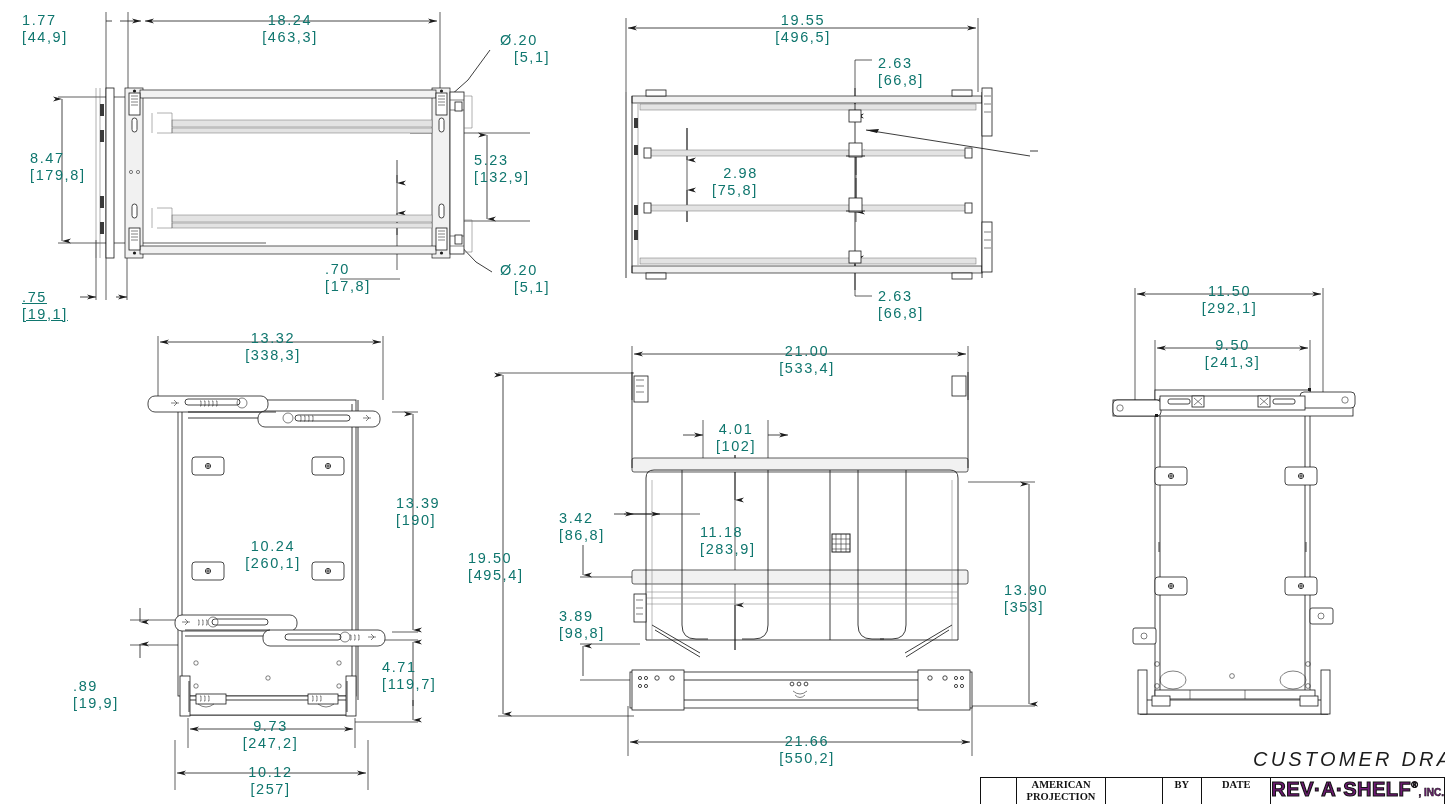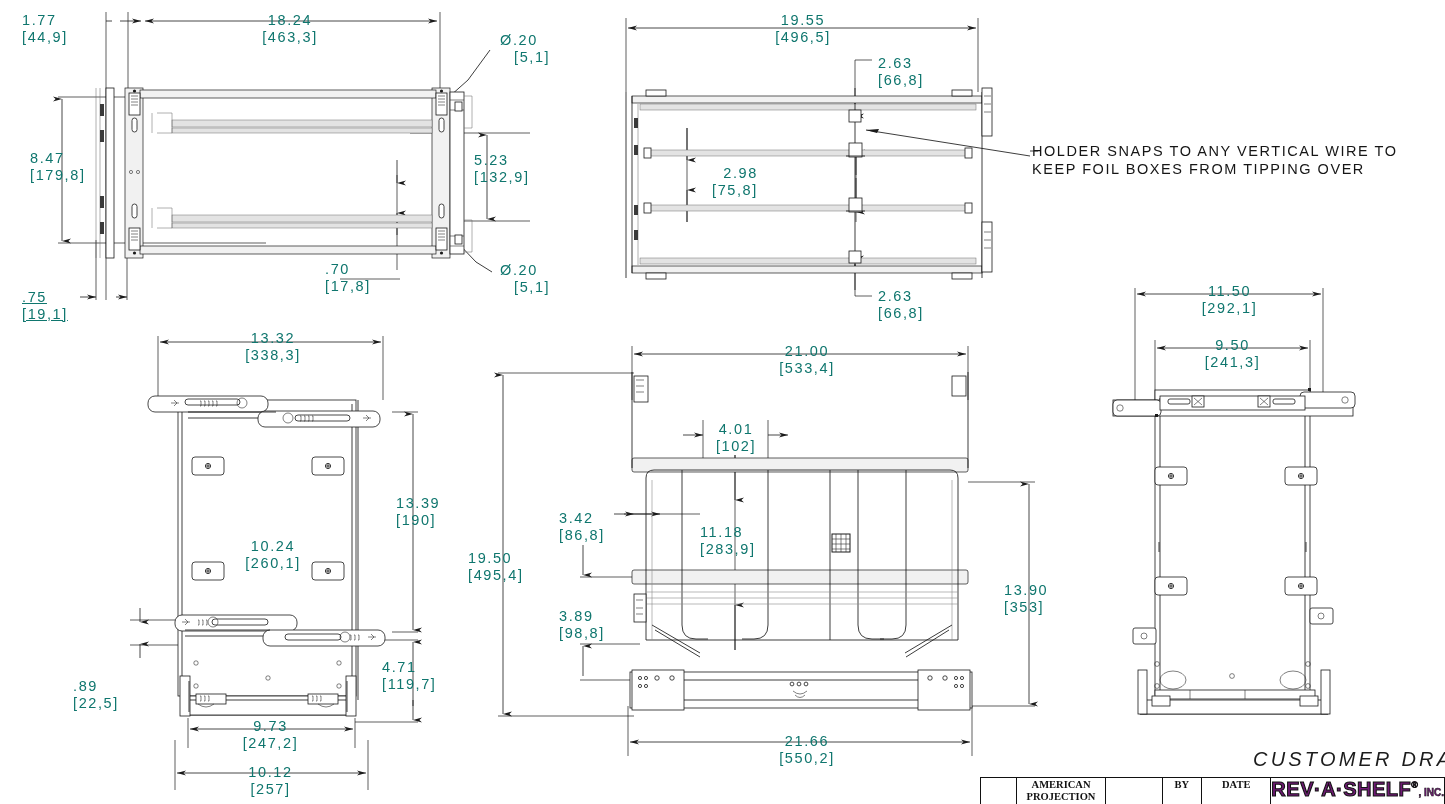--- a/index.html
+++ b/index.html
@@ -568,26 +568,25 @@
   <div class="dim" style="left:474px; top:152px;"><span>5.23</span><span class="v2">[132,9]</span></div>
   <div class="dim" style="left:325px; top:261px;"><span>.70</span><span class="v2">[17,8]</span></div>
   <div class="dim" style="left:500px; top:262px;"><span>Ø.20</span><span class="v2" style="padding-left:14px">[5,1]</span></div>
   <div class="dim" style="left:22px;  top:289px;text-decoration:underline;"><span>.75</span><span class="v2">[19,1]</span></div>
 
   <div class="dim ctr" style="left:743px; top:12px; width:120px;"><span>19.55</span><span class="v2">[496,5]</span></div>
   <div class="dim" style="left:878px; top:55px;"><span>2.63</span><span class="v2">[66,8]</span></div>
   <div class="dim" style="left:712px; top:165px;text-align:right;"><span>2.98</span><span class="v2">[75,8]</span></div>
   <div class="dim" style="left:878px; top:288px;"><span>2.63</span><span class="v2">[66,8]</span></div>
 
-  <div class="note" style="left:1032px; top:142px;"><span>HOLDER SNAPS TO ANY VERTICAL WIRE TO</span><span class="v2" style="display:block">KEEP FOIL BOXES FROM TIPPING OVER</span></div>
 
   <div class="dim ctr" style="left:218px; top:330px; width:110px;"><span>13.32</span><span class="v2">[338,3]</span></div>
   <div class="dim" style="left:396px; top:495px;"><span>13.39</span><span class="v2">[190]</span></div>
   <div class="dim ctr" style="left:218px; top:538px; width:110px;"><span>10.24</span><span class="v2">[260,1]</span></div>
-  <div class="dim" style="left:73px;  top:660px;margin-top:18px;"><span>.89</span><span class="v2">[22,5]</span></div>
+  <div class="dim" style="left:73px;  top:660px;margin-top:18px;"><span>.89</span><span class="v2">[19,9]</span></div>
   <div class="dim" style="left:382px; top:659px;"><span>4.71</span><span class="v2">[119,7]</span></div>
   <div class="dim ctr" style="left:218px; top:718px; width:105px;"><span>9.73</span><span class="v2">[247,2]</span></div>
   <div class="dim ctr" style="left:218px; top:764px; width:105px;"><span>10.12</span><span class="v2">[257]</span></div>
 
   <div class="dim ctr" style="left:752px; top:343px; width:110px;"><span>21.00</span><span class="v2">[533,4]</span></div>
   <div class="dim ctr" style="left:703px; top:421px; width:66px;"><span>4.01</span><span class="v2">[102]</span></div>
   <div class="dim" style="left:559px; top:510px;"><span>3.42</span><span class="v2">[86,8]</span></div>
   <div class="dim" style="left:468px; top:550px;"><span>19.50</span><span class="v2">[495,4]</span></div>
   <div class="dim" style="left:700px; top:524px;"><span>11.18</span><span class="v2">[283,9]</span></div>
   <div class="dim" style="left:559px; top:608px;"><span>3.89</span><span class="v2">[98,8]</span></div>

